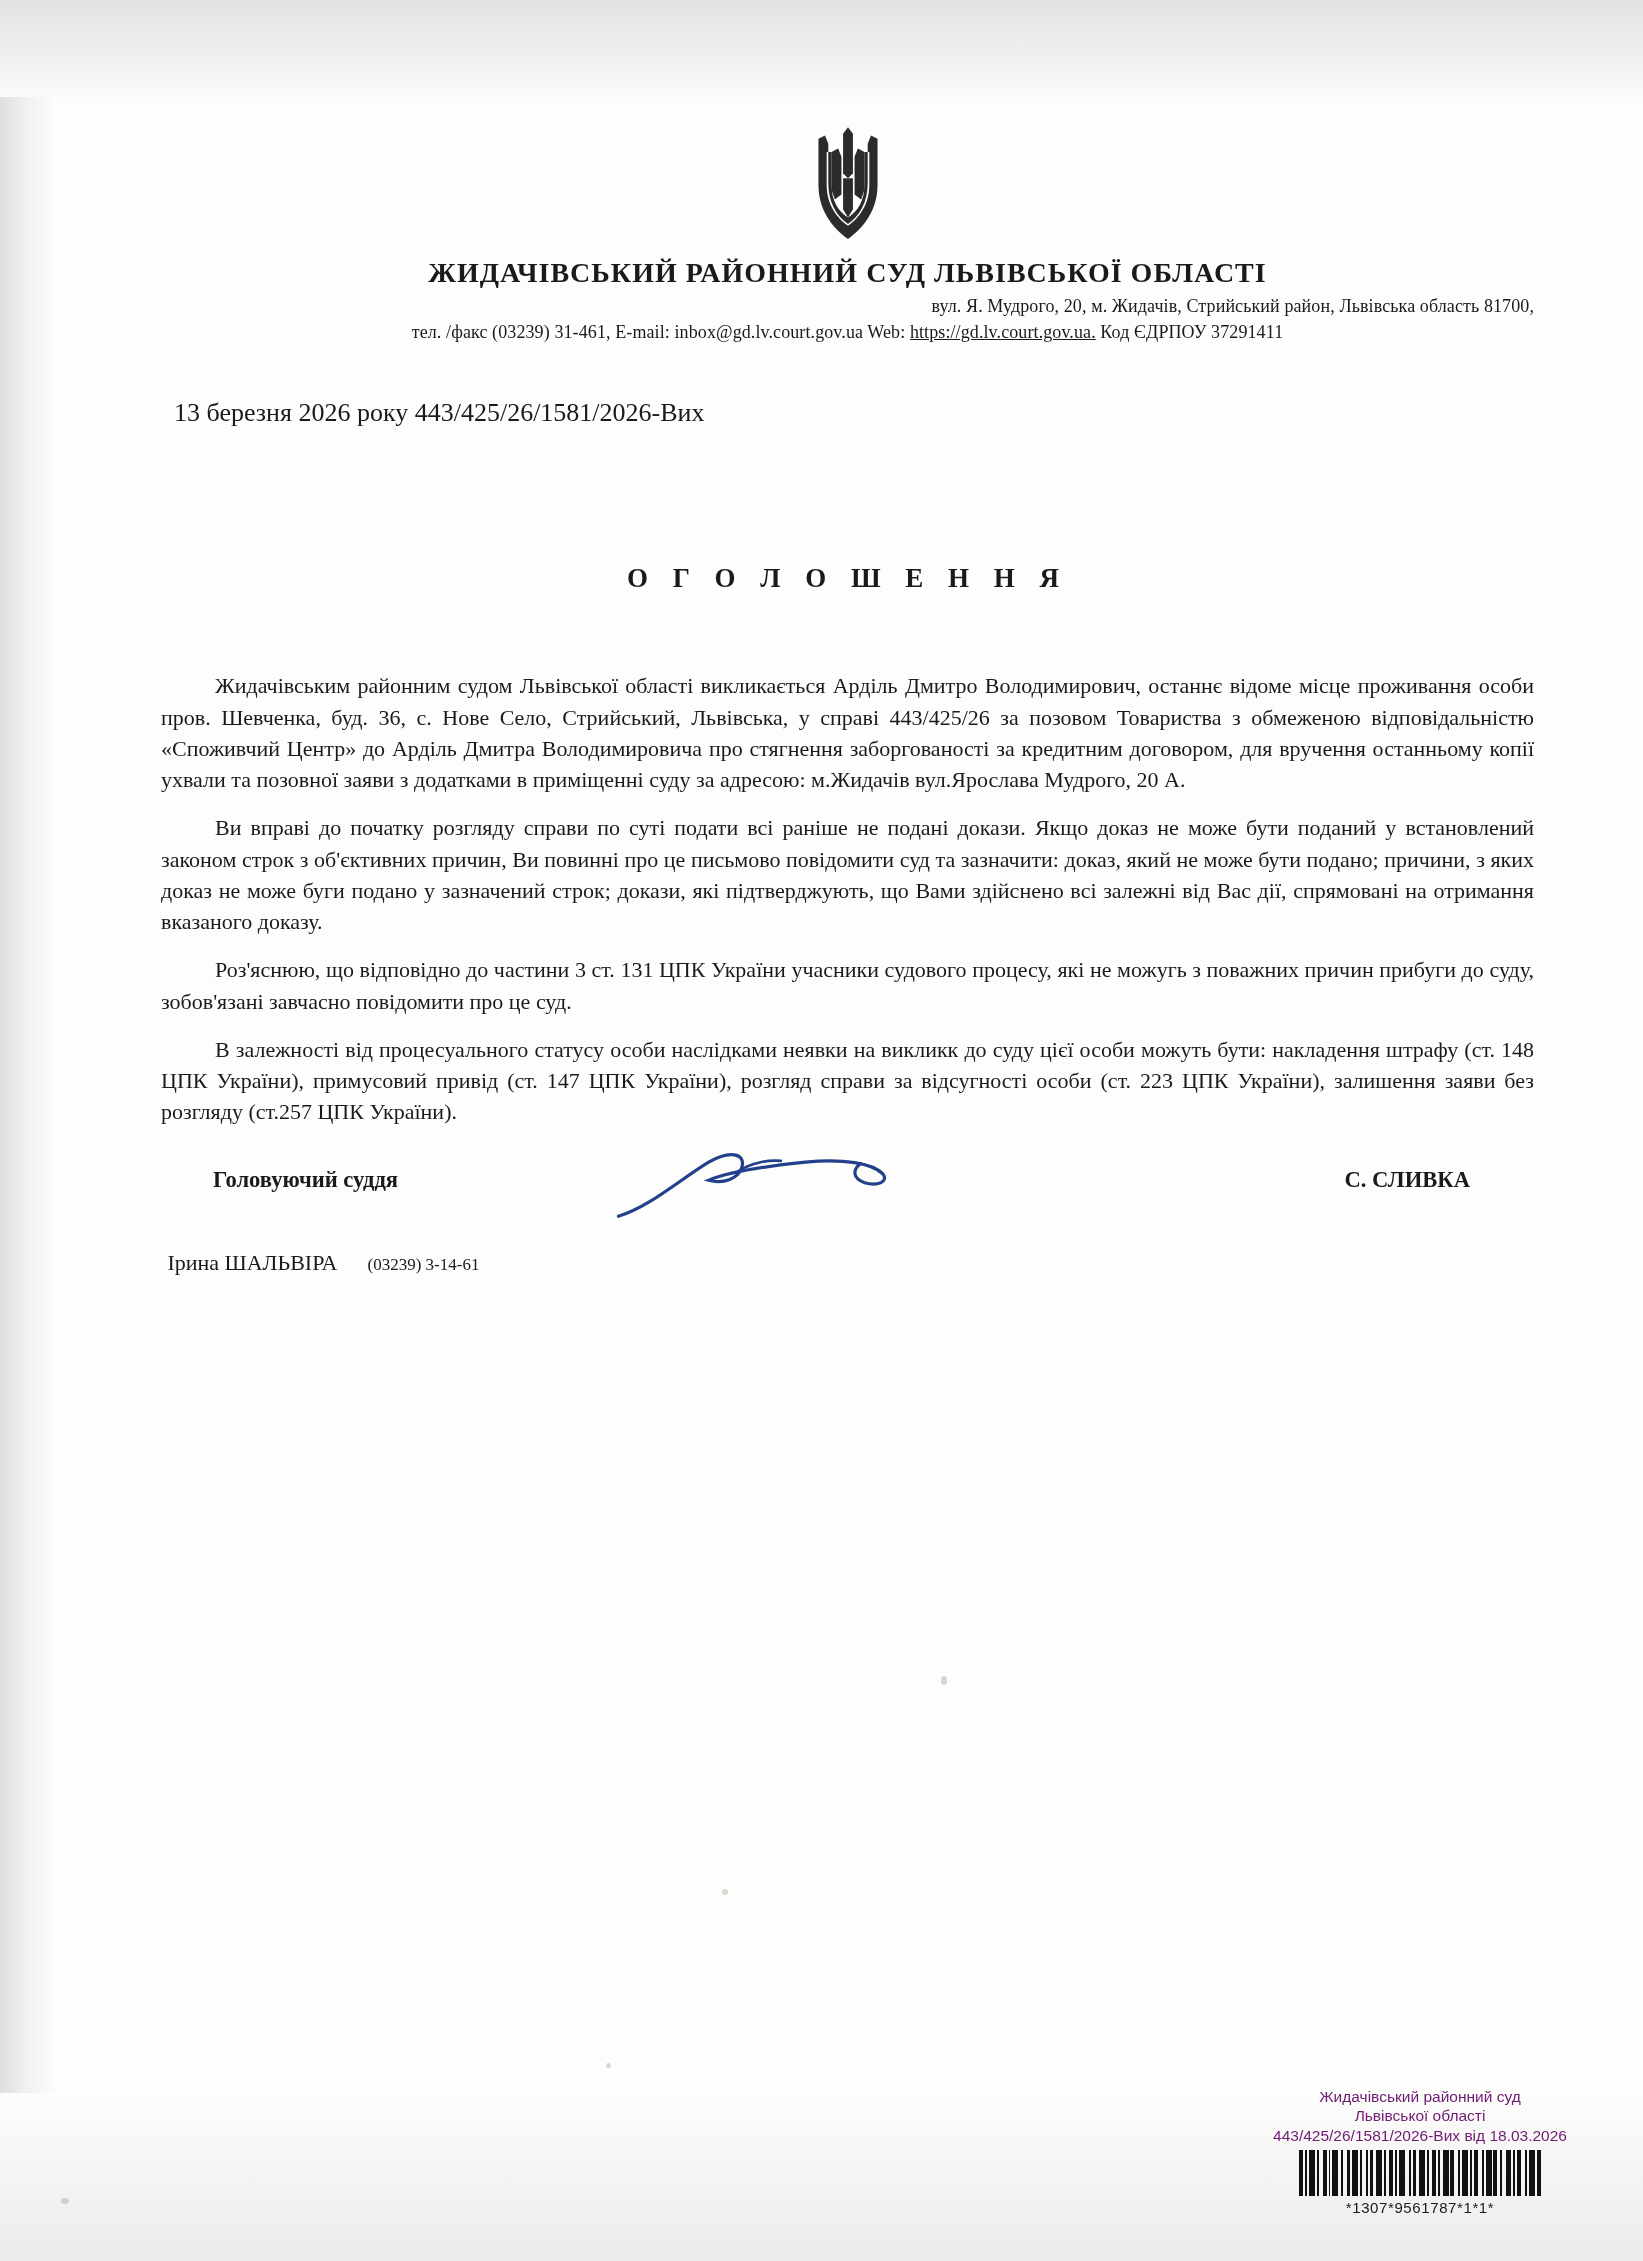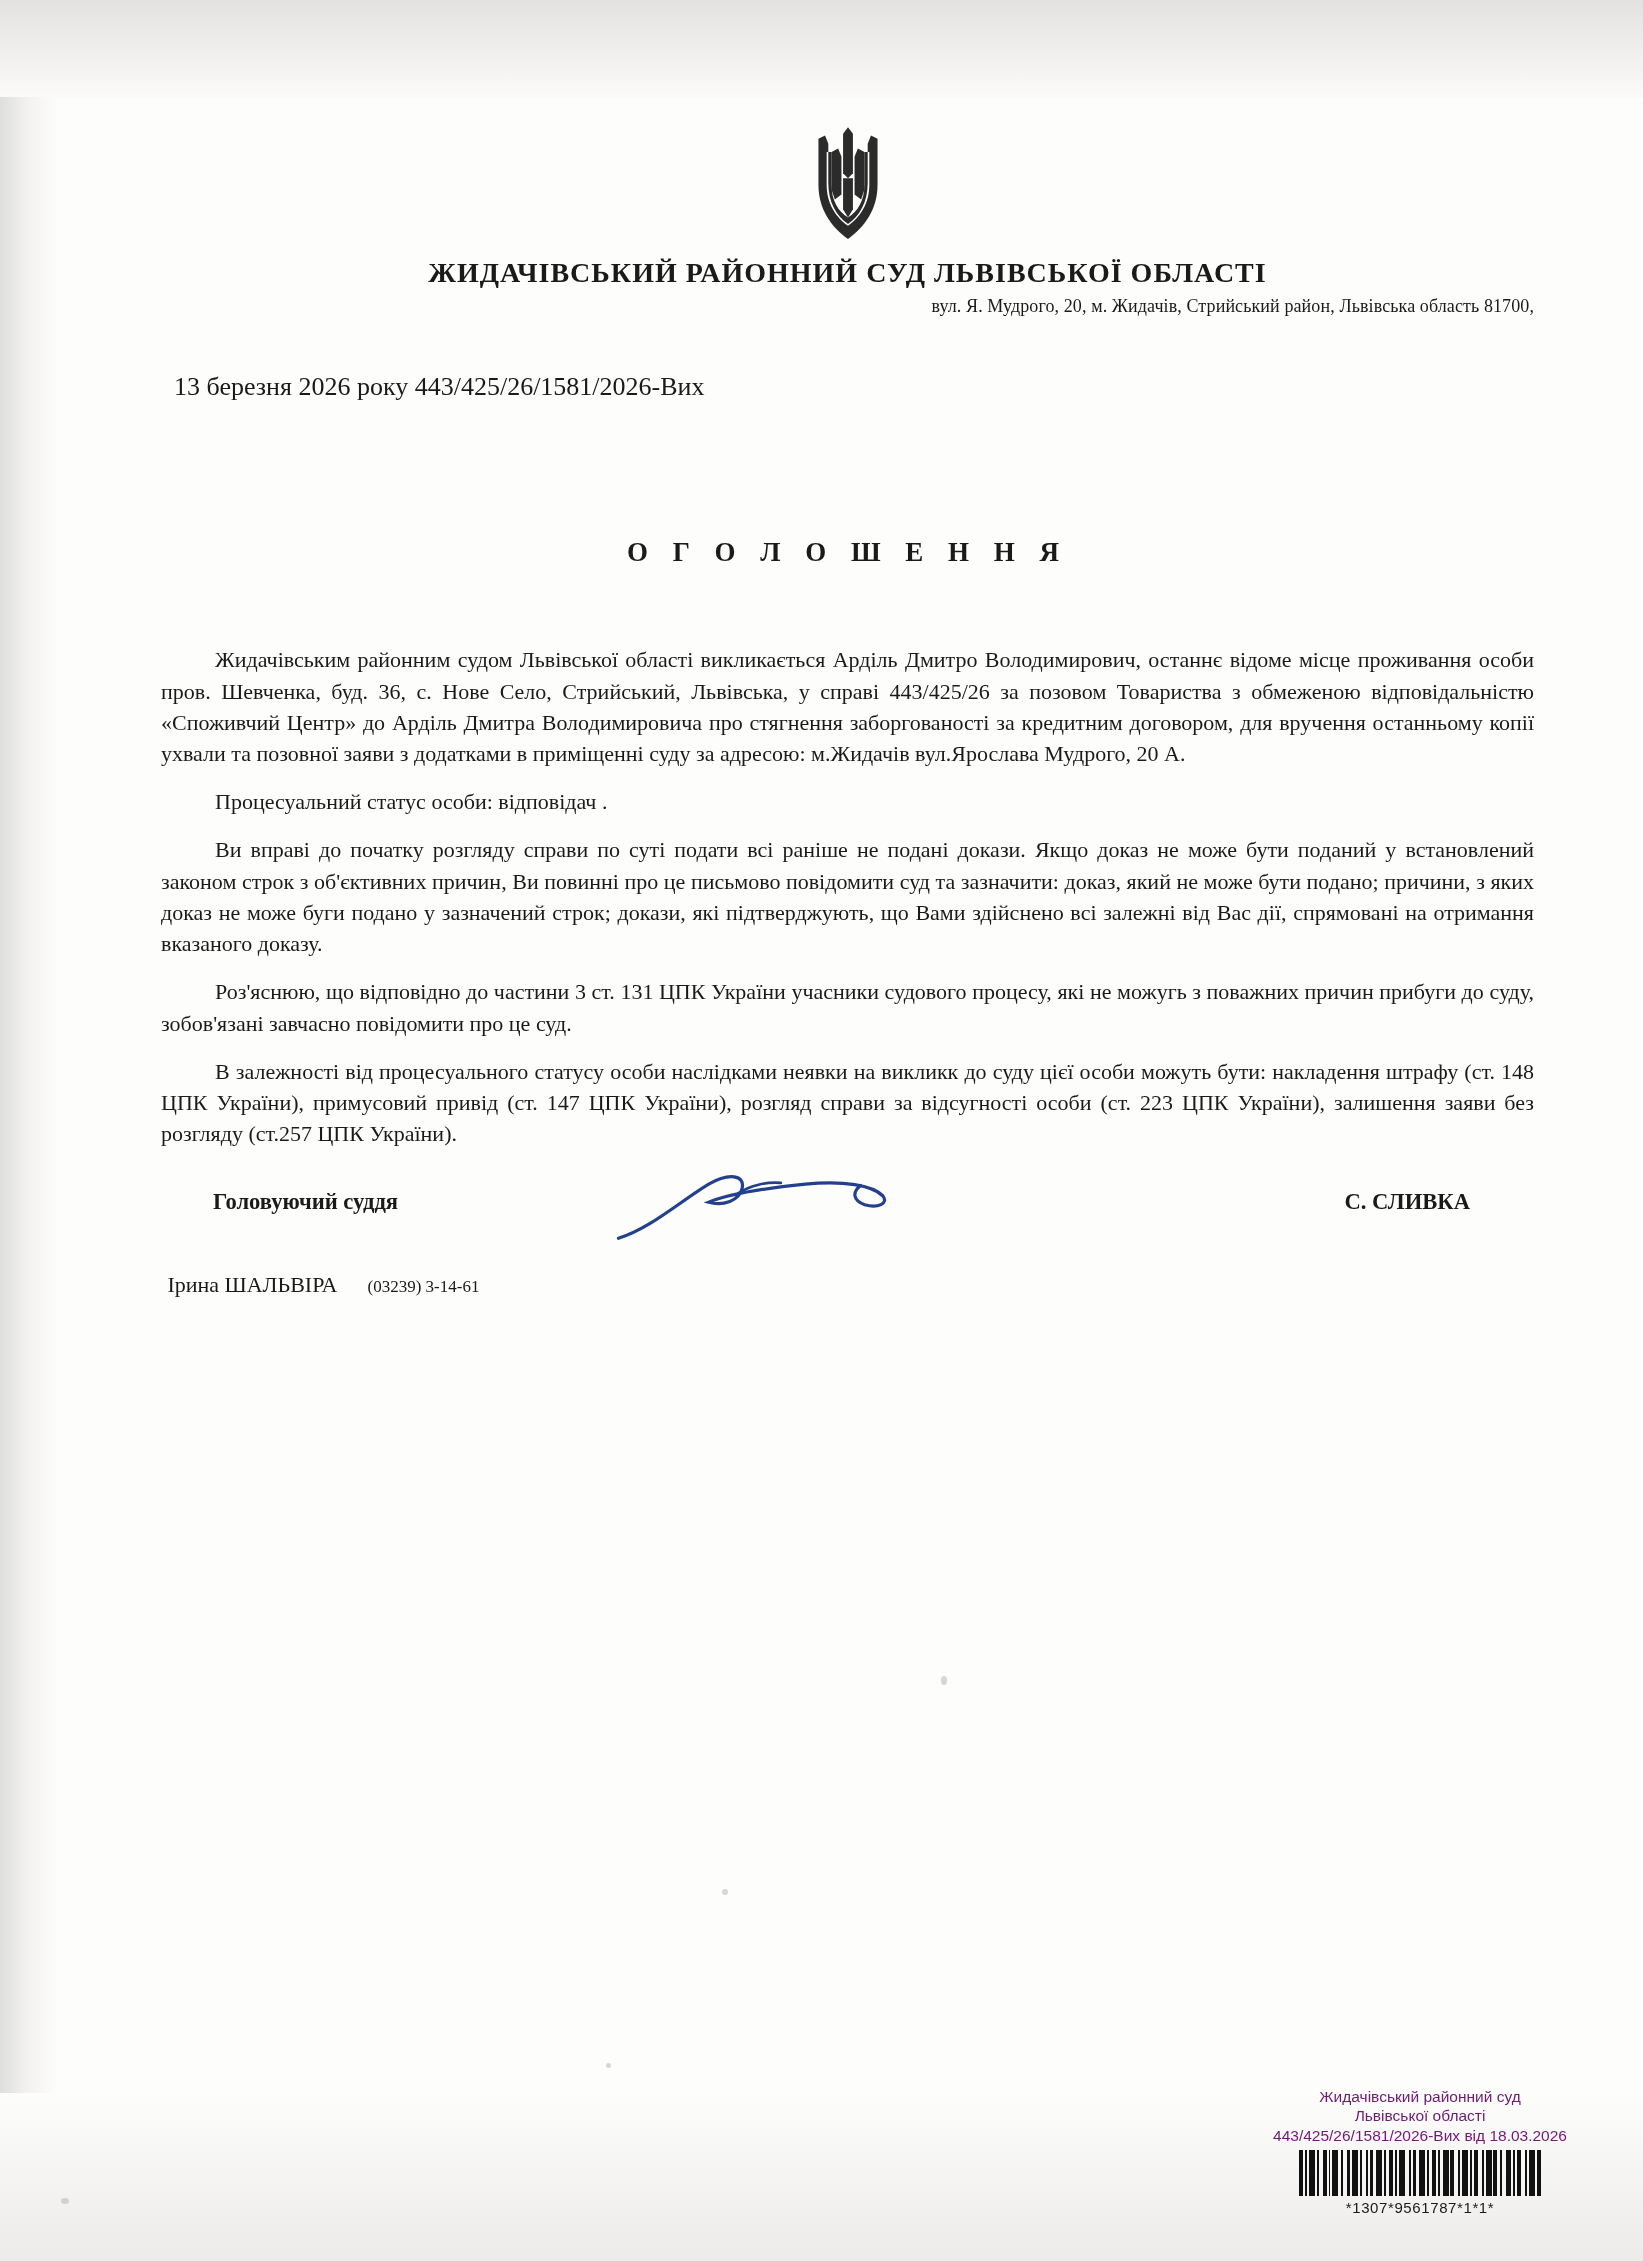--- a/index.html
+++ b/index.html
@@ -207,28 +207,30 @@
             <path d="M30 34 L38 30 L42 40 L42 86 L34 92 L30 80 Z"></path>
             <path d="M70 34 L62 30 L58 40 L58 86 L66 92 L70 80 Z"></path>
             <path d="M44 66 L56 66 L56 104 L50 114 L44 104 Z"></path>
           </g>
         </svg>
       </span>
     </div>
 
     <div class="court-title">ЖИДАЧІВСЬКИЙ РАЙОННИЙ СУД ЛЬВІВСЬКОЇ ОБЛАСТІ</div>
     <div class="court-address">вул. Я. Мудрого, 20, м. Жидачів, Стрийський район, Львівська область  81700,</div>
+    <div class="court-contacts">
+      <span>тел. /факс (03239) 31-461, E-mail: inbox@gd.lv.court.gov.ua Web: </span><span class="url">https://gd.lv.court.gov.ua.</span><span> Код ЄДРПОУ 37291411</span>
+    </div>
 
     <div class="docref">13 березня 2026 року 443/425/26/1581/2026-Вих</div>
 
     <div class="doc-heading">О Г О Л О Ш Е Н Н Я</div>
 
     <div class="body-text">
       <p>Жидачівським районним судом Львівської області викликається Арділь Дмитро Володимирович, останнє відоме місце проживання особи пров. Шевченка, буд. 36, с. Нове Село, Стрийський, Львівська, у справі 443/425/26 за позовом Товариства з обмеженою відповідальністю «Споживчий Центр» до Арділь Дмитра Володимировича про стягнення заборгованості за кредитним договором,  для вручення останньому копії ухвали та позовної заяви з додатками в приміщенні суду за адресою: м.Жидачів вул.Ярослава Мудрого, 20 А.</p>
-      <p>Процесуальний статус особи: відповідач  .</p>
       <p>Ви вправі до початку розгляду справи по суті подати всі раніше не подані докази. Якщо доказ не може бути поданий у встановлений законом строк з об'єктивних причин, Ви повинні про це письмово повідомити суд та зазначити: доказ, який не може бути подано; причини, з яких доказ не може буги подано у зазначений строк; докази, які підтверджують, що Вами здійснено всі залежні від Вас дії, спрямовані на отримання  вказаного доказу.</p>
       <p>Роз'яснюю, що відповідно до частини 3 ст. 131 ЦПК України учасники судового процесу, які не можугь з поважних причин прибуги до суду, зобов'язані завчасно повідомити про це суд.</p>
       <p>В залежності від процесуального статусу особи наслідками неявки на викликк до суду цієї особи можуть бути: накладення штрафу (ст. 148 ЦПК України), примусовий привід (ст. 147 ЦПК України), розгляд справи за відсугності особи (ст. 223 ЦПК України), залишення заяви без розгляду (ст.257 ЦПК України).</p>
     </div>
 
     <div class="sign-row">
       <div class="sign-left">Головуючий суддя</div>
       <span class="signature-svg">
         <svg viewBox="0 0 560 130" width="361" height="84" xmlns="http://www.w3.org/2000/svg">
           <path d="M10 112 C60 96 104 56 150 28 C182 10 206 14 202 34 C198 54 172 62 150 56 C180 44 240 34 300 28 C360 22 404 30 420 46 C430 58 412 66 392 60 C374 54 372 40 386 30" fill="none" stroke="#23408c" stroke-width="5" stroke-linecap="round"></path>

